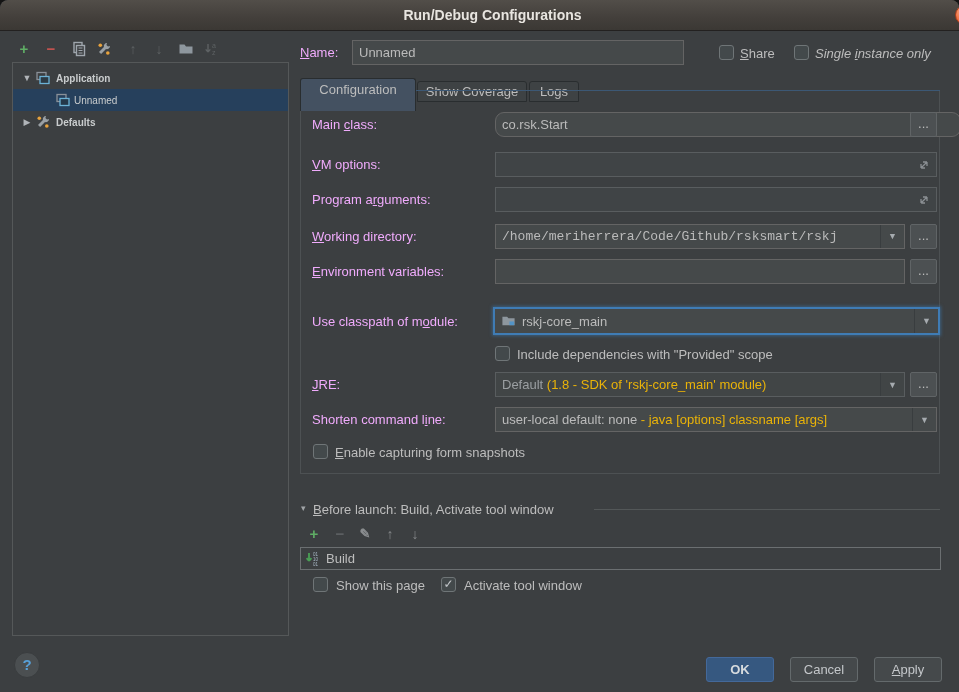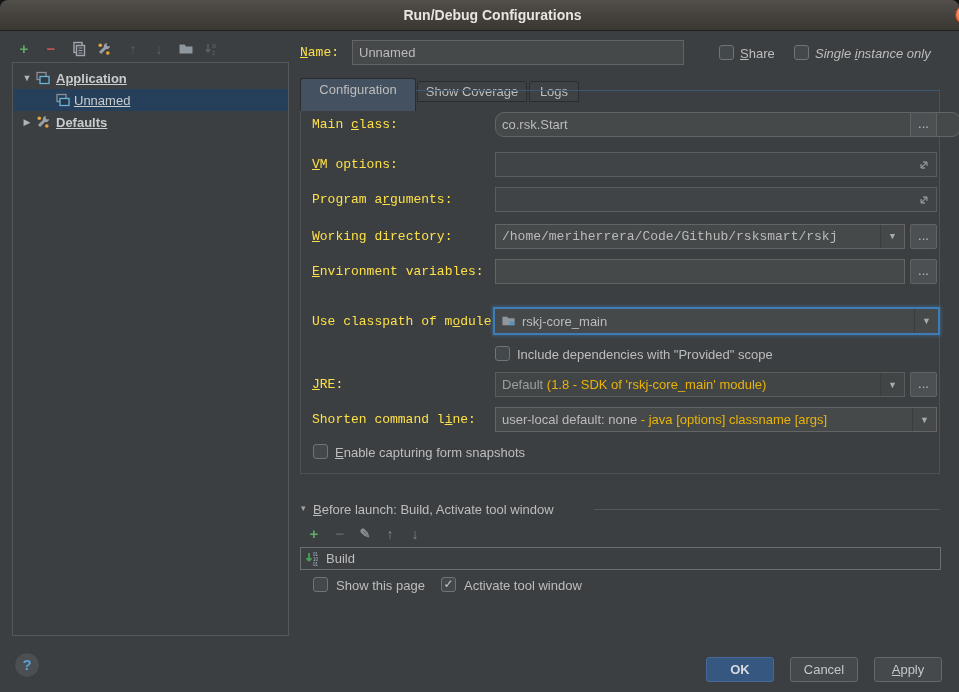--- a/index.html
+++ b/index.html
@@ -10,31 +10,31 @@
   #titlebar{position:absolute;left:0;top:0;width:959px;height:30px;
     background:linear-gradient(#524e49 0%,#44403c 55%,#3b3834 100%);
     border-bottom:1px solid #232120;border-radius:8px 8px 0 0;padding-left:26px;}
   #title{position:absolute;left:0;top:0;width:100%;height:30px;line-height:30px;text-align:center;
     color:#e8e5e0;font-weight:bold;font-size:14px;}
   #close-btn{position:absolute;right:10px;top:5px;width:20px;height:20px;border-radius:50%;
     background:radial-gradient(circle at 35% 30%,#f9a47f,#ee6a39 60%,#d64f28);
     border:1px solid #a63d1c;box-sizing:border-box;text-align:center;line-height:18px;
     color:#6b2c10;font-size:11px;font-weight:bold;cursor:pointer;}
   
-  .lbl{position:absolute;color:#fde047;font-size:13px;white-space:nowrap;line-height:25px;height:25px;font-family:Liberation Mono, monospace;}
+  .lbl{position:absolute;color:#f0abfc;font-size:13px;white-space:nowrap;line-height:25px;height:25px;}
   .mn{text-decoration:underline;}
   
   .ticon{position:absolute;width:18px;height:18px;text-align:center;line-height:18px;font-size:15px;font-weight:bold;cursor:pointer;}
   .green{color:#5fad65;} .red{color:#c75450;}
   .garrow{color:#5d6163;font-size:14px;} .garrow2{color:#85888a;font-size:14px;}
   
   #tree-panel{position:absolute;left:12px;top:62px;width:277px;height:574px;border:1px solid #555859;box-sizing:border-box;background:#3c3f41;}
   .tree-row{position:absolute;left:0;width:275px;height:22px;display:flex;align-items:center;cursor:pointer;}
   .tree-row.selected{background:#26405c;}
-  .tree-row .txt{color:#c9cccd;font-size:13px;text-decoration:underline;}
+  .tree-row .txt{color:#c9cccd;font-size:10px;}
   .tree-row .bold{font-weight:bold;}
   .expander{width:12px;text-align:center;color:#b0b4b8;font-size:9px;margin-left:8px;}
   .ticon-svg{display:inline-flex;width:16px;height:16px;}
   
   .field{position:absolute;background:#45494a;border:1px solid #646464;color:#bbbbbb;font-size:13px;
     padding:0 6px;box-sizing:border-box;outline:none;font-family:"Liberation Sans",sans-serif;}
   .field.dim{background:#404446;border-color:#595d5f;}
   .btn-dots{position:absolute;width:27px;height:25px;background:#4c5052;border:1px solid #606466;border-radius:2px;
     box-sizing:border-box;color:#bbbbbb;text-align:center;line-height:21px;font-size:13px;cursor:pointer;}
   .combo{position:absolute;background:#45494a;border:1px solid #646464;box-sizing:border-box;display:flex;

